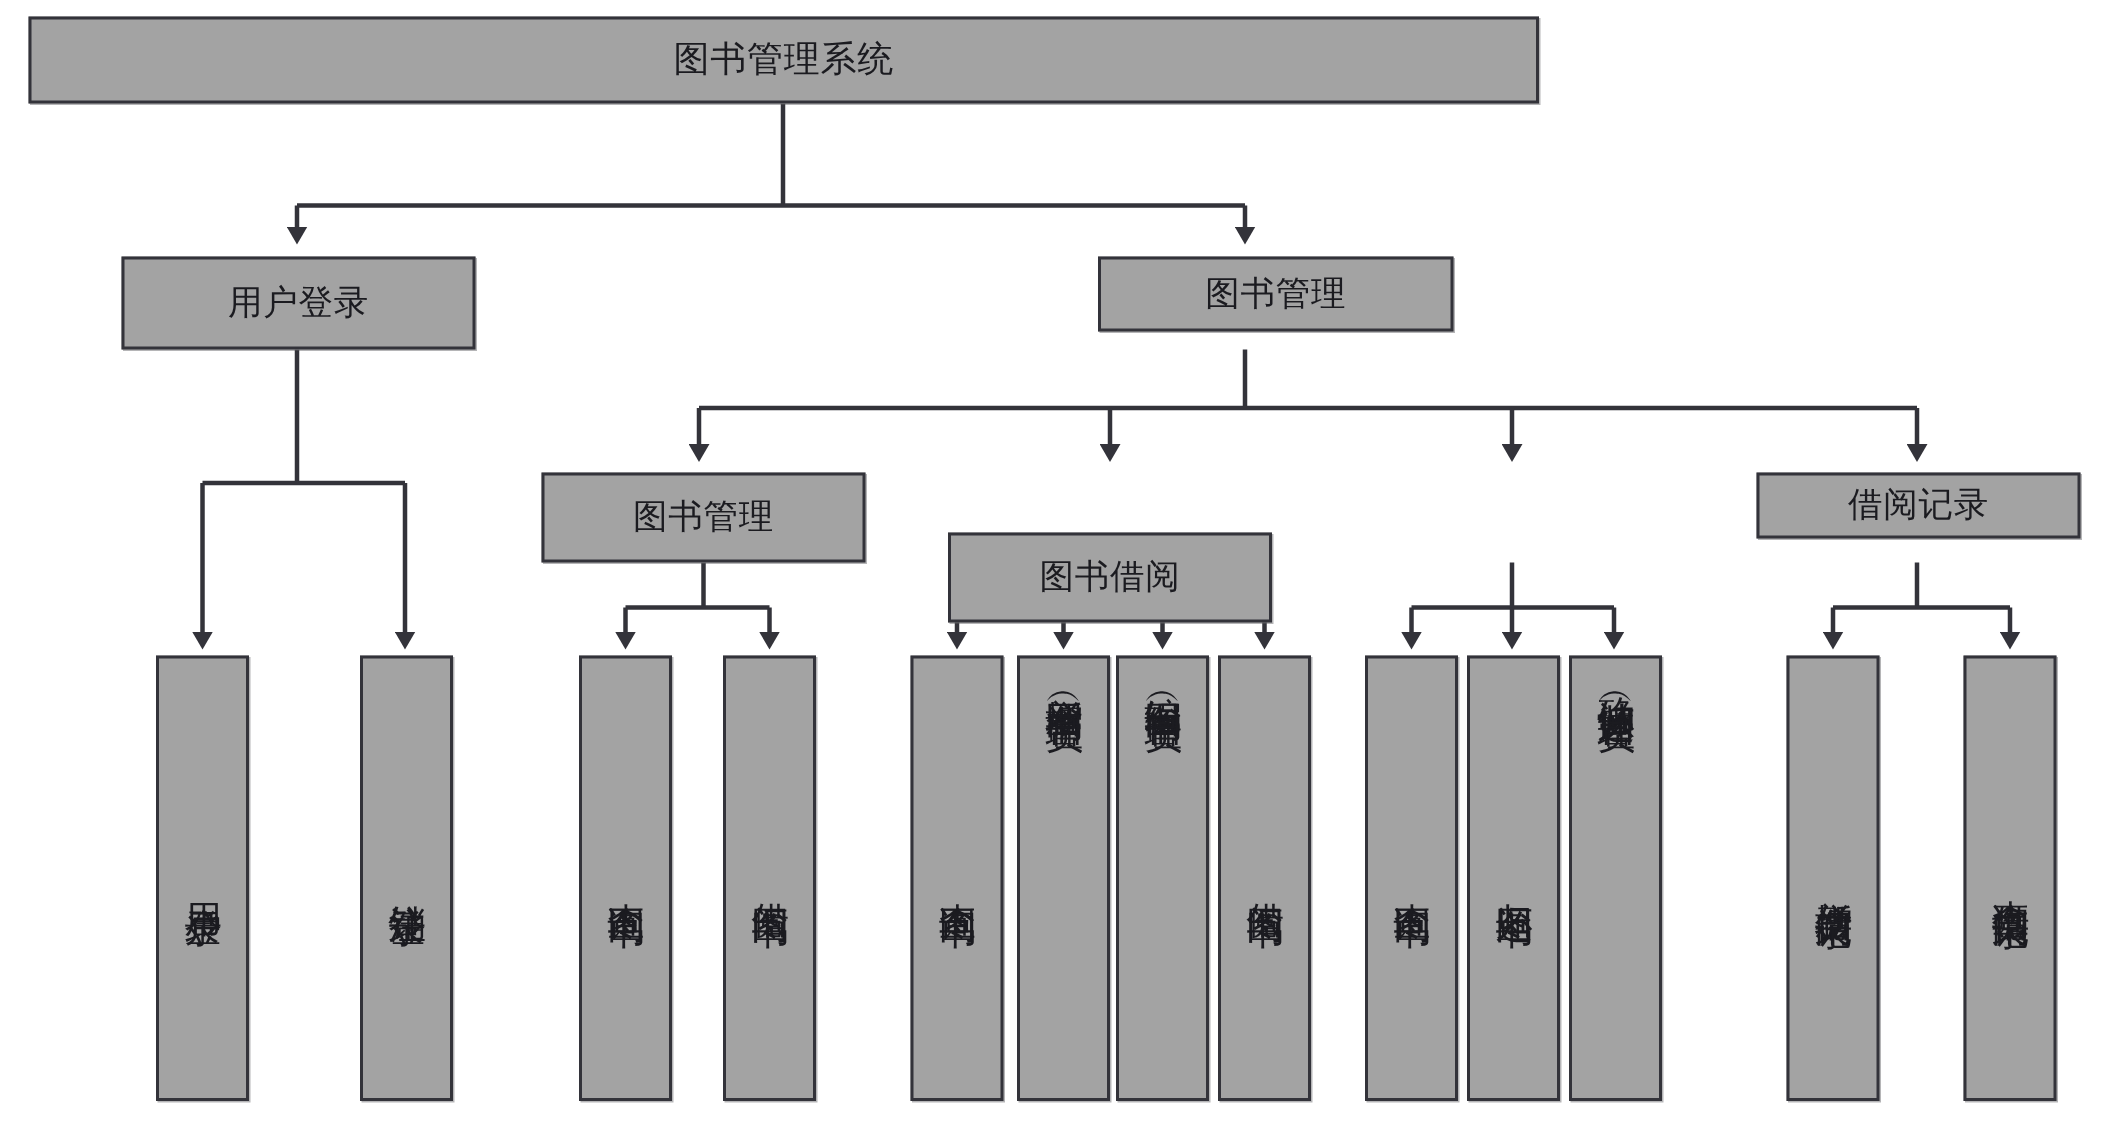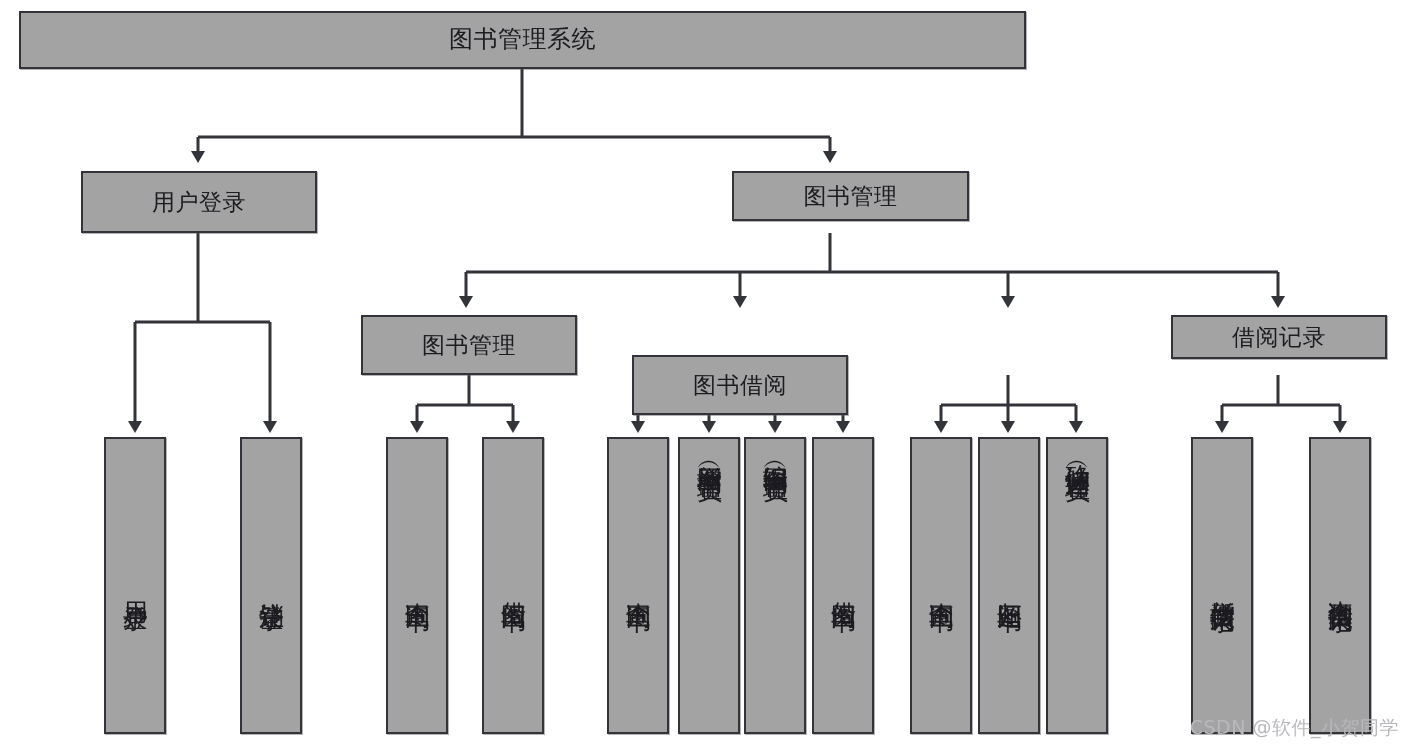--- a/index.html
+++ b/index.html
@@ -205,15 +205,14 @@
   </div>
 
   <div class="node vertical mid-text" style="left:1191px; top:437px; width:62px; height:297px;">
     <span class="node-label">新增借阅记录</span>
   </div>
 
   <div class="node vertical mid-text" style="left:1309px; top:437px; width:62px; height:297px;">
     <span class="node-label">查询借阅记录</span>
   </div>
 
-  <div class="watermark">CSDN @软件_小贺同学</div>
 
 </div>
 
 </body></html>

